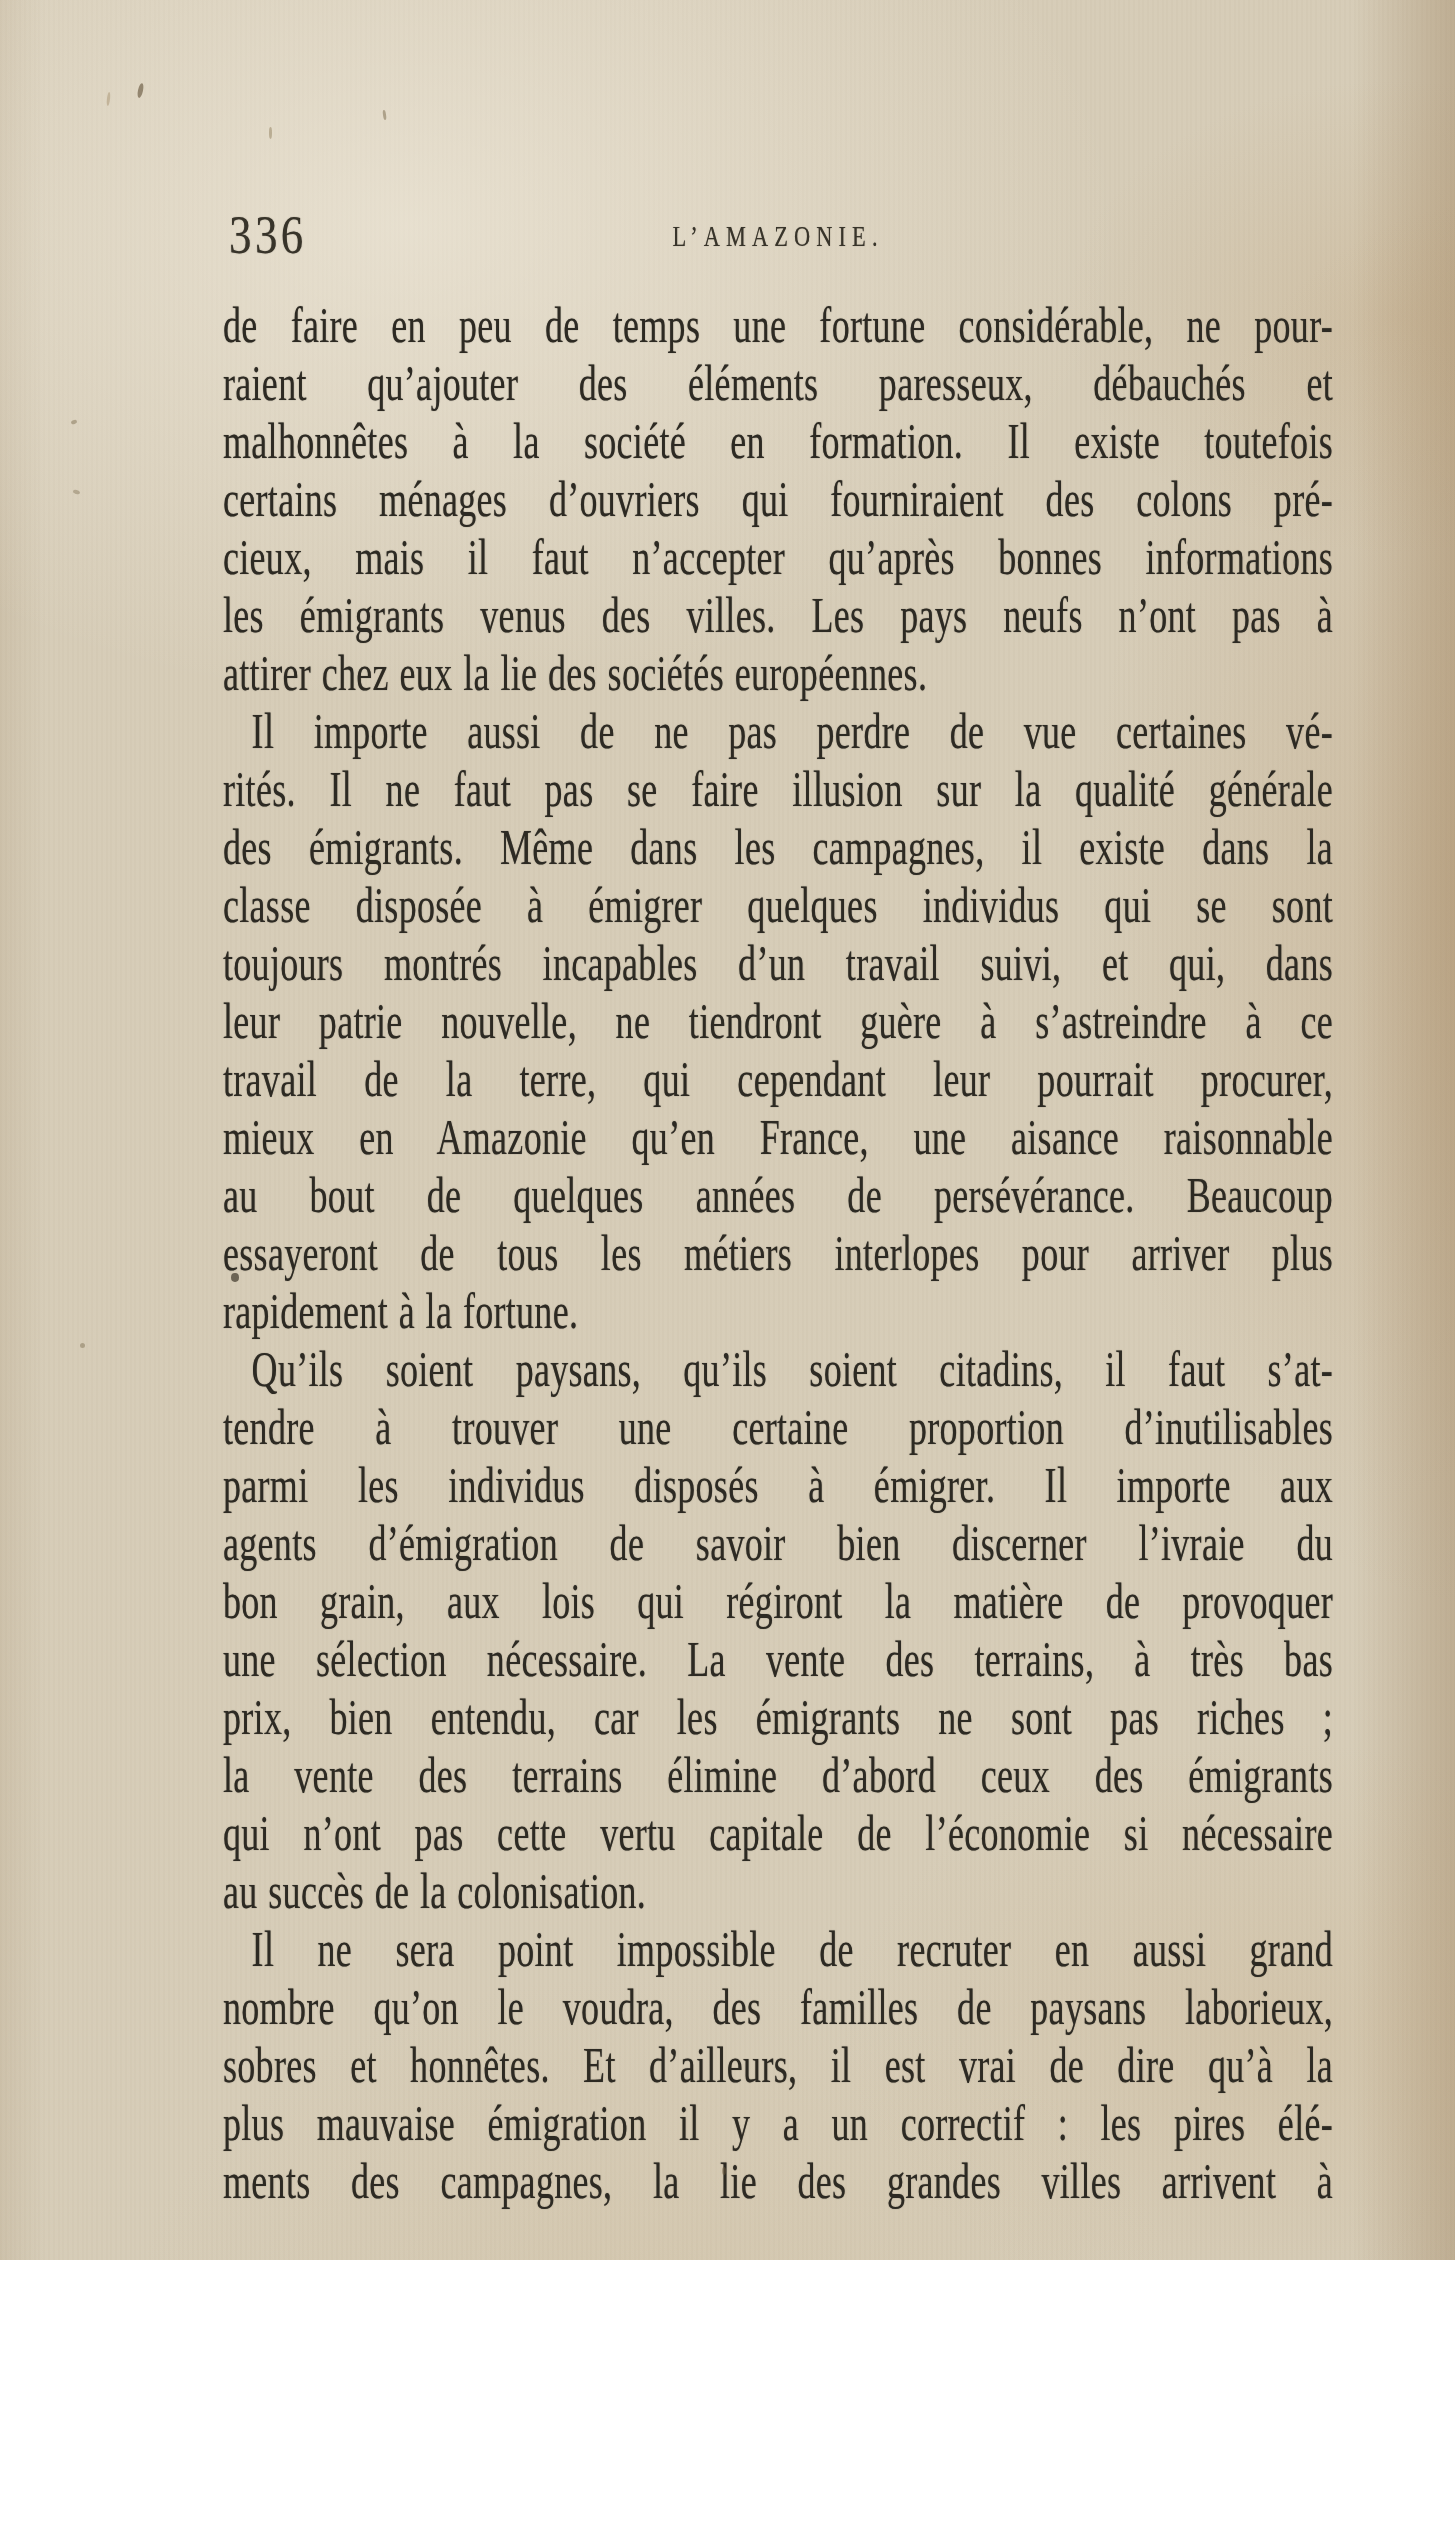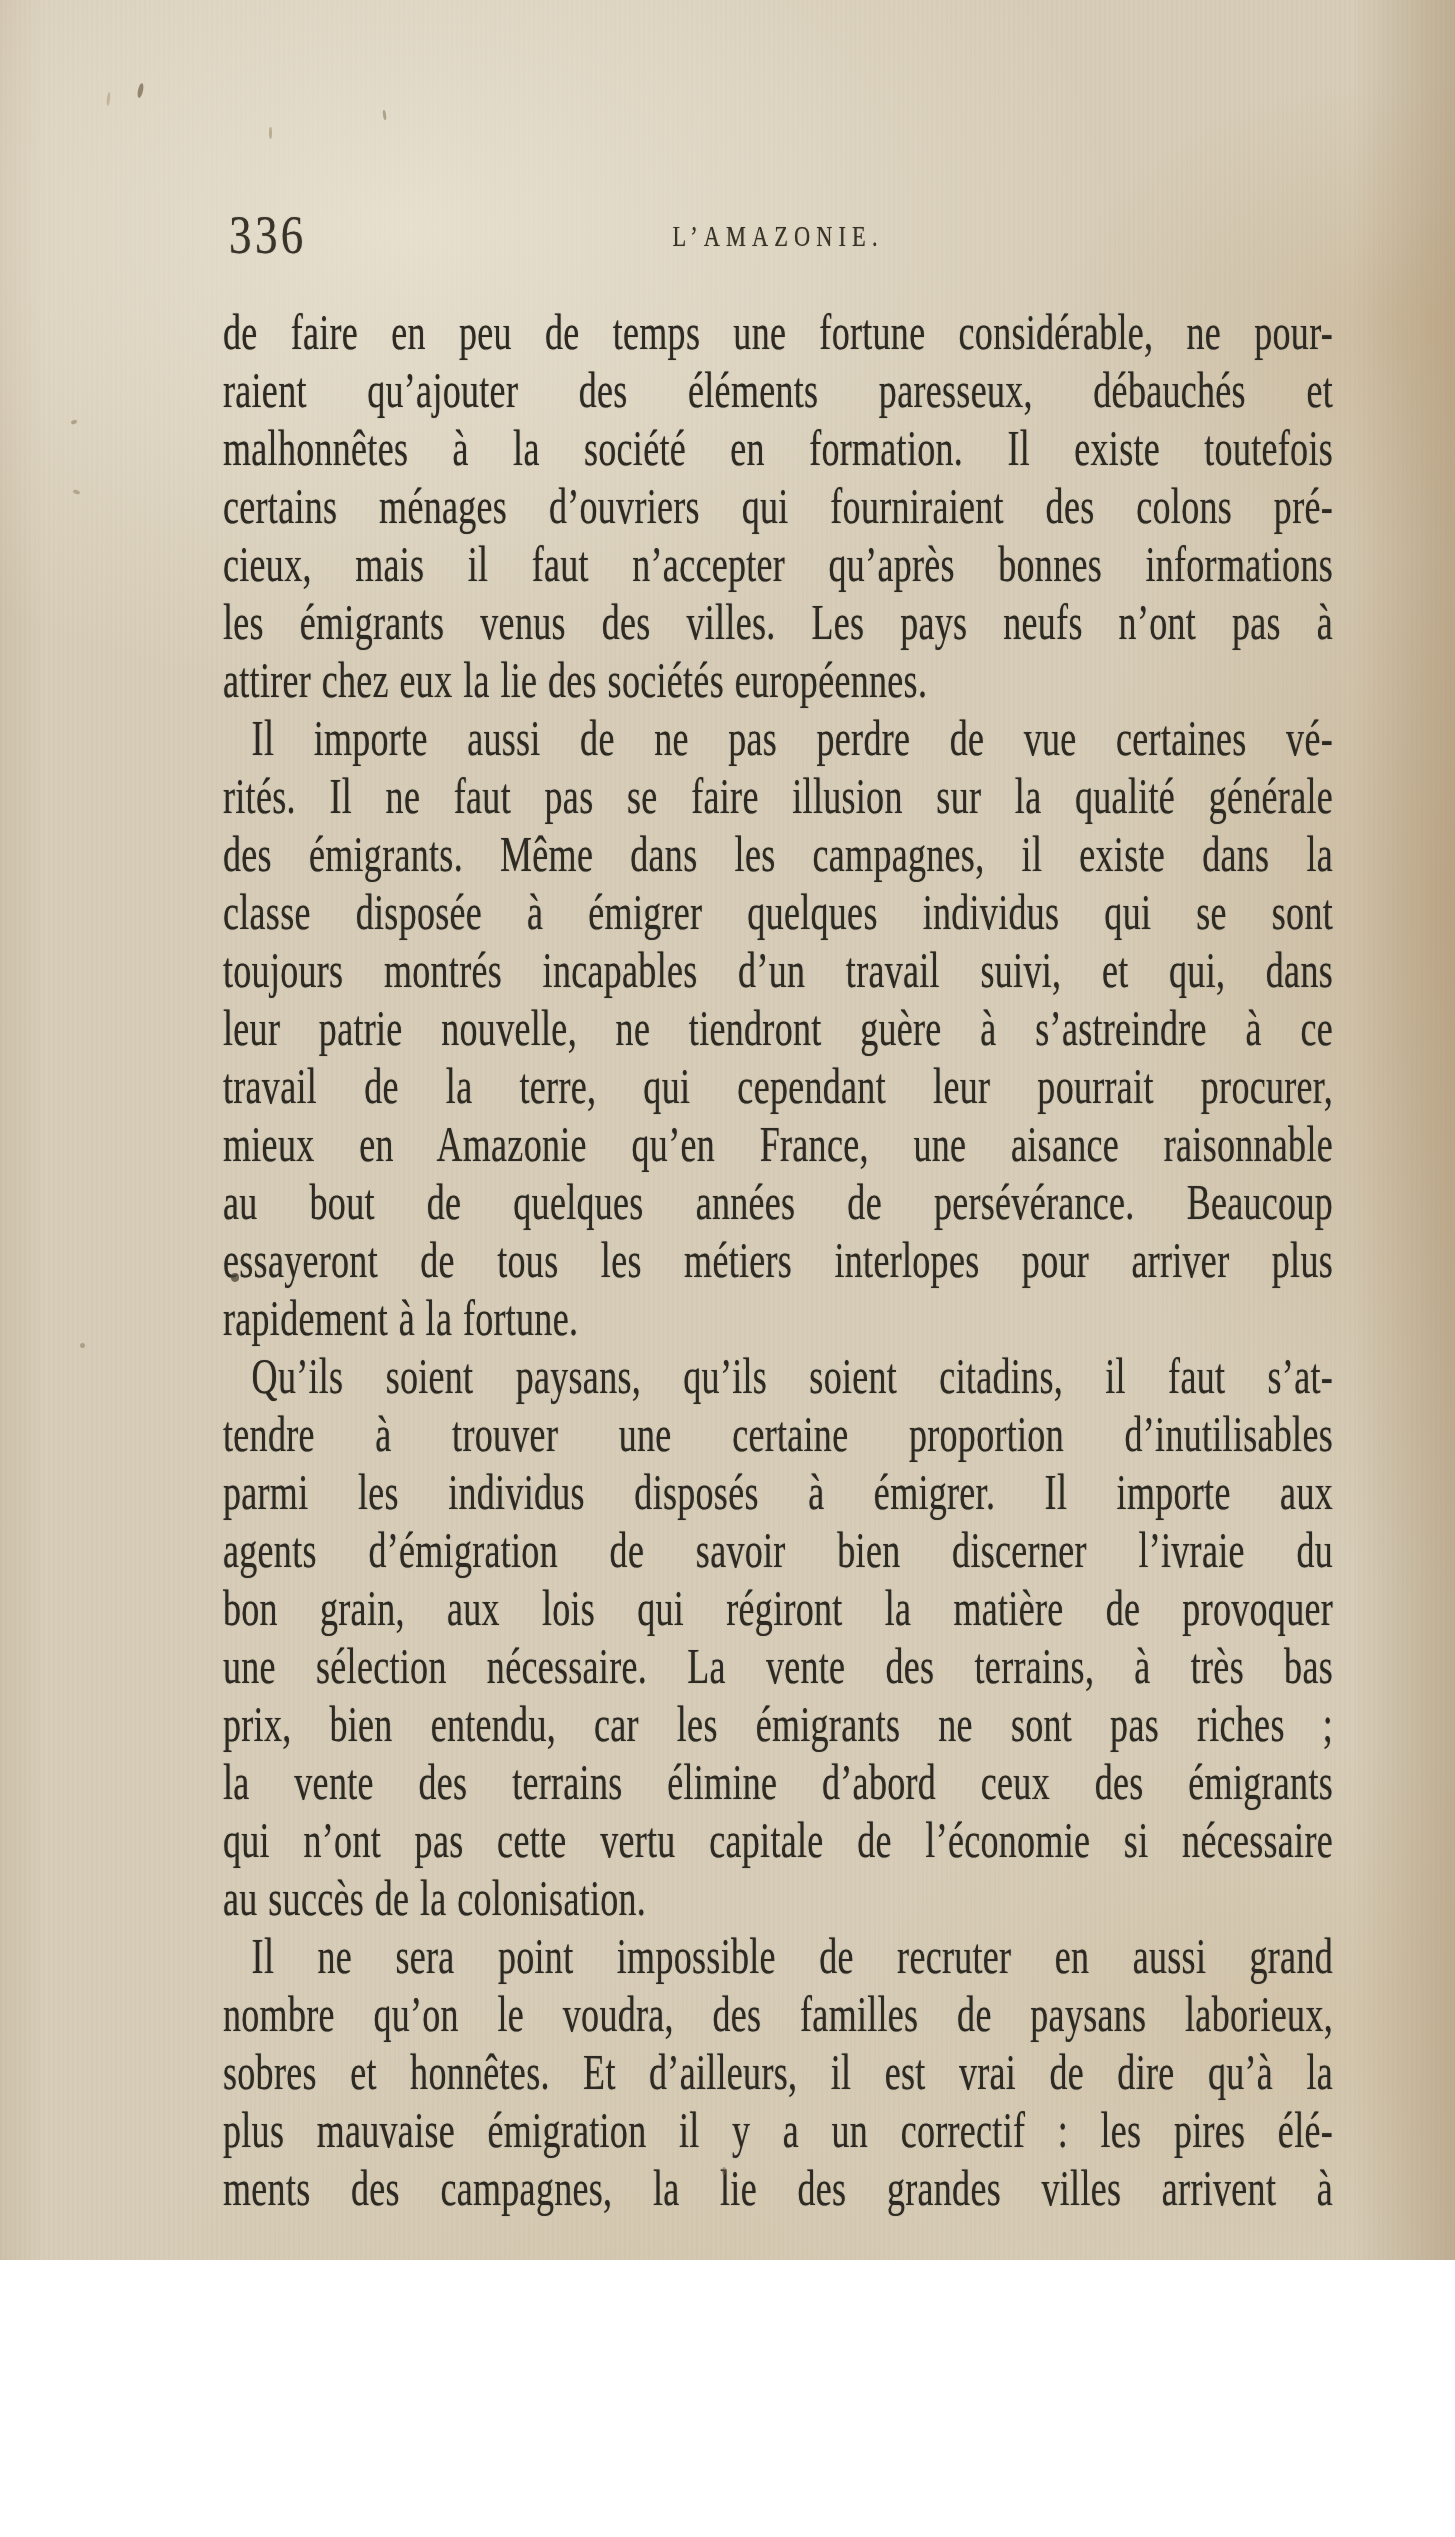--- a/index.html
+++ b/index.html
@@ -43,21 +43,21 @@
     font-size: 22.4px;
     letter-spacing: 6.1px;
     color: #38342a;
     transform: scaleY(1.32);
     transform-origin: 50% 0;
     text-shadow: 0 0 0.7px rgba(45,40,32,0.55);
   }
   .text-block {
     position: absolute;
     left: 223px;
-    top: 305px;
+    top: 298px;
     width: 1110px;
   }
   .line {
     height: 58px;
     line-height: 58px;
     font-size: 36px;
     letter-spacing: 0.3px;
     word-spacing: 1.4px;
     text-align: justify;
     text-align-last: justify;

